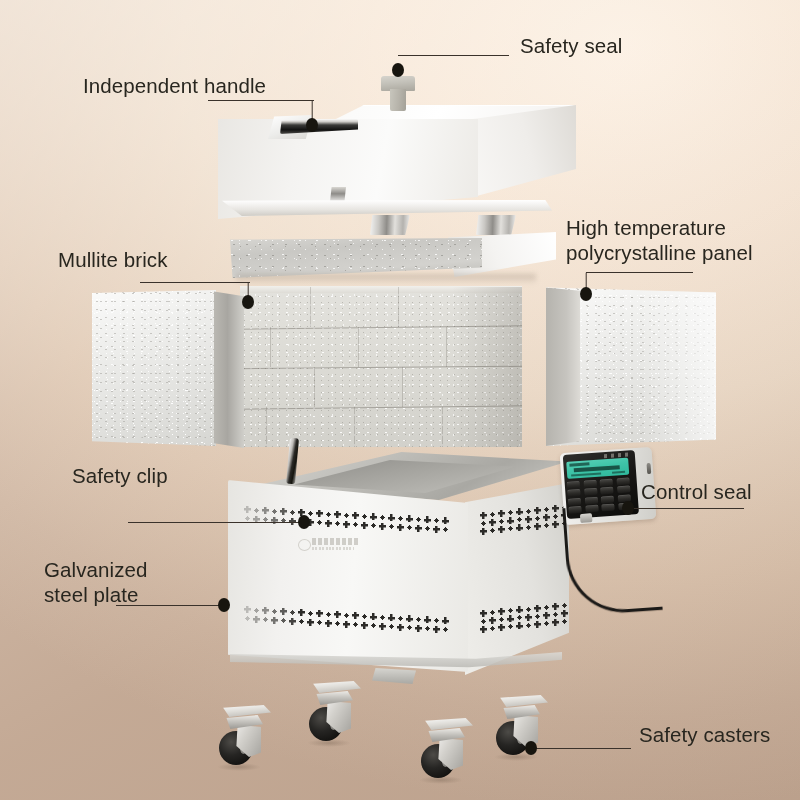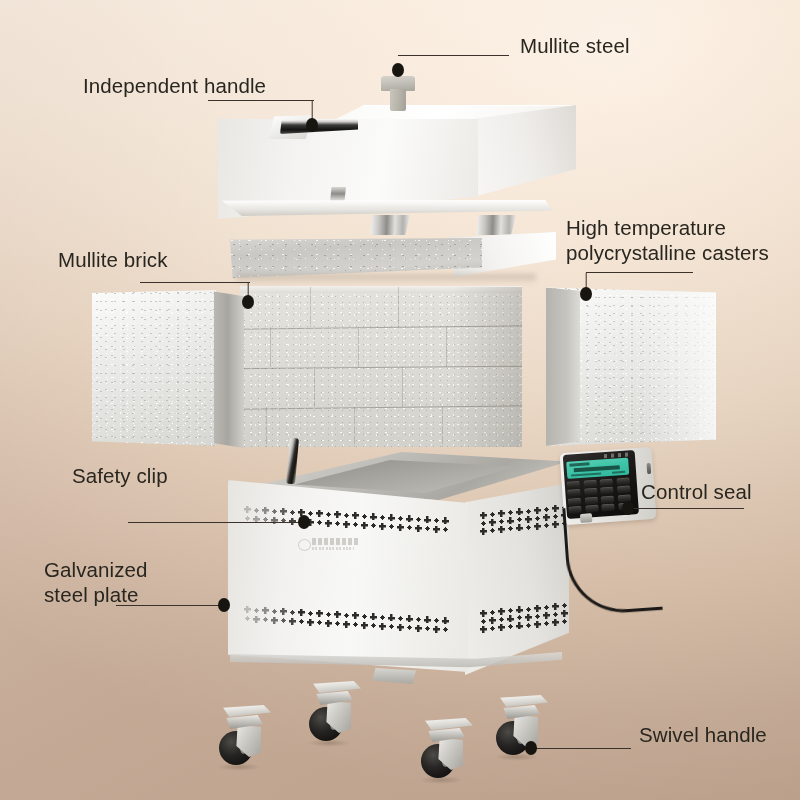--- a/index.html
+++ b/index.html
@@ -609,44 +609,44 @@
   </div>
   <div class="caster" id="cst4" style="left:492px;top:695px;">
     <div class="shadow"></div>
     <div class="wheel"></div>
     <div class="fork"></div>
     <div class="neck"></div>
     <div class="plate"></div>
   </div>
 
   <div id="annolayer">
-      <div class="lbl" style="left: 520px; top: 33px;">Mullite steel</div>
+      <div class="lbl" style="left: 520px; top: 33px;">Safety seal</div>
       <div class="lead" style="left: 398px; top: 55px; width: 111px;"></div>
       <div class="dot" style="left: 392px; top: 63px;"></div>
       <div class="lbl" style="left: 83px; top: 73px; text-align: left; width: 0px; white-space: pre; transform: translateX(0px); right: auto;">Independent handle</div>
       <div class="lead" style="left: 208px; top: 100px; width: 106px;"></div>
       <div class="lead" style="left: 312px; top: 100px; width: 22px; transform: rotate(90deg);"></div>
       <div class="dot" style="left: 306px; top: 118px;"></div>
       <div class="lbl" style="left: 566px; top: 215px;">High temperature
-polycrystalline casters</div>
+polycrystalline panel</div>
       <div class="lead" style="left: 586px; top: 272px; width: 107px;"></div>
       <div class="lead" style="left: 586px; top: 272px; width: 20px; transform: rotate(90deg);"></div>
       <div class="dot" style="left: 580px; top: 287px;"></div>
       <div class="lbl" style="left: 58px; top: 247px; text-align: left; width: 0px; white-space: pre; transform: translateX(0px); right: auto;">Mullite brick</div>
       <div class="lead" style="left: 140px; top: 282px; width: 110px;"></div>
       <div class="lead" style="left: 248px; top: 282px; width: 18px; transform: rotate(90deg);"></div>
       <div class="dot" style="left: 242px; top: 295px;"></div>
       <div class="lbl" style="left: 72px; top: 463px; text-align: left; width: 0px; white-space: pre; transform: translateX(0px); right: auto;">Safety clip</div>
       <div class="lead" style="left: 128px; top: 522px; width: 175px;"></div>
       <div class="dot" style="left: 298px; top: 515px;"></div>
       <div class="lbl" style="left: 641px; top: 479px;">Control seal</div>
       <div class="lead" style="left: 632px; top: 508px; width: 112px;"></div>
       <div class="dot" style="left: 622px; top: 501px;"></div>
       <div class="lbl" style="left: 44px; top: 557px; text-align: left; width: 0px; white-space: pre; transform: translateX(0px); right: auto;">Galvanized
 steel plate</div>
       <div class="lead" style="left: 116px; top: 605px; width: 108px;"></div>
       <div class="dot" style="left: 218px; top: 598px;"></div>
-      <div class="lbl" style="left: 639px; top: 722px;">Swivel handle</div>
+      <div class="lbl" style="left: 639px; top: 722px;">Safety casters</div>
       <div class="lead" style="left: 531px; top: 748px; width: 100px;"></div>
       <div class="dot" style="left: 525px; top: 741px;"></div>
     </div>
 
 </div>
 
 </body></html>

